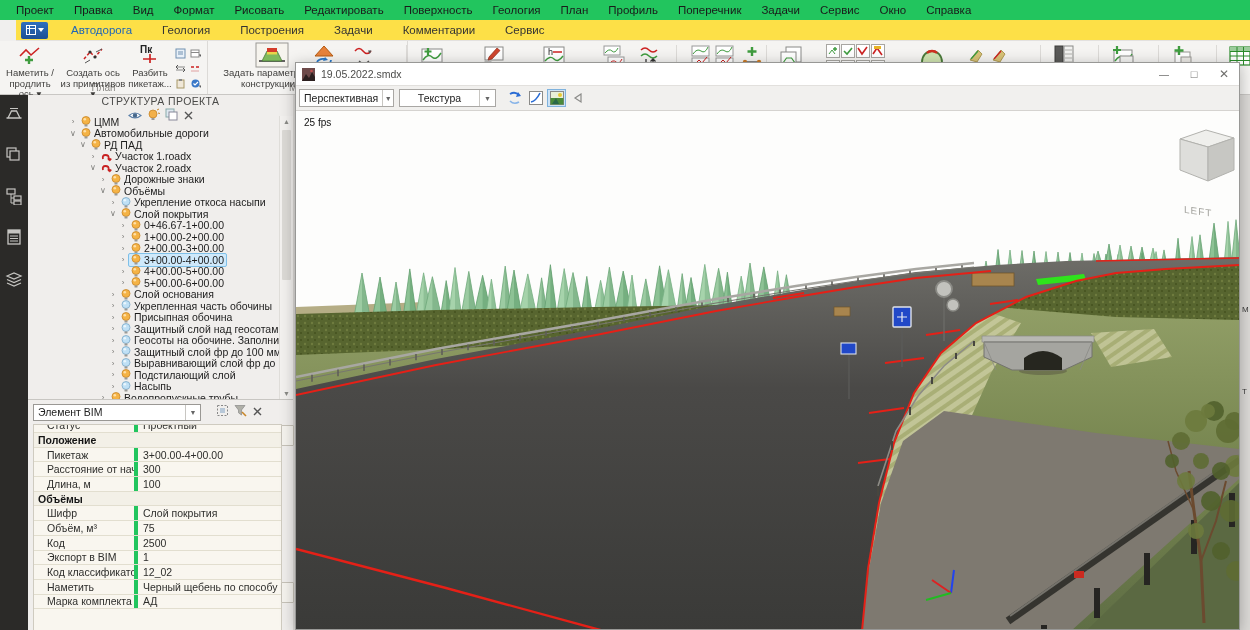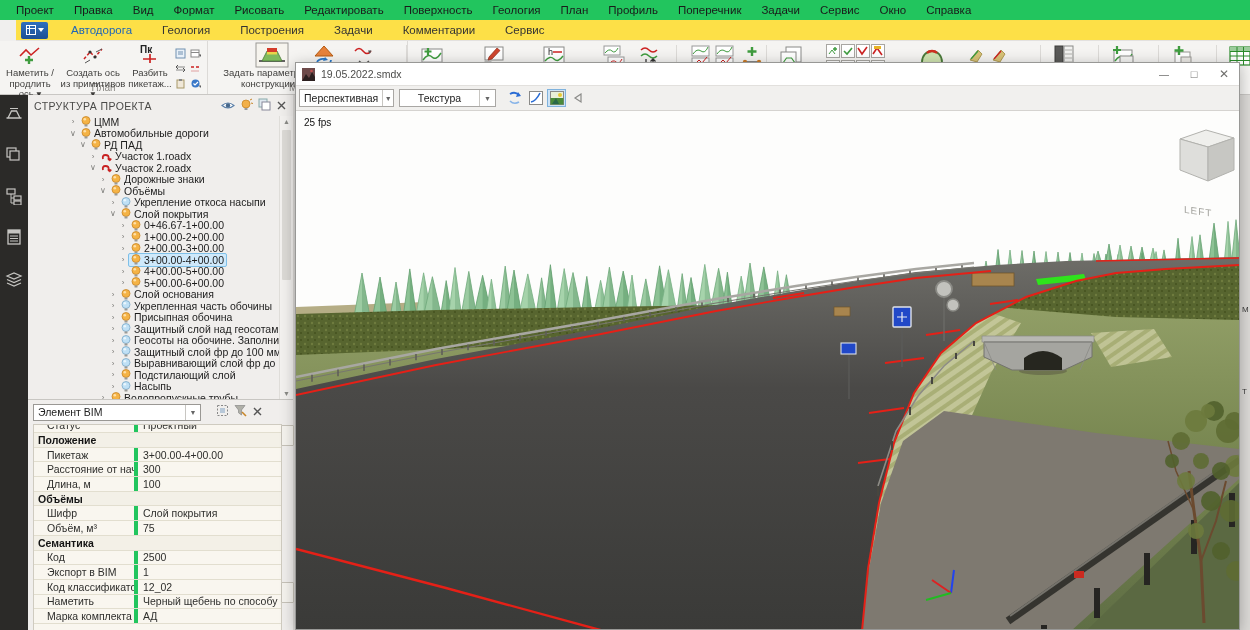--- a/index.html
+++ b/index.html
@@ -24,21 +24,21 @@
   .minigrid{position:absolute;display:grid;grid-template-columns:13px 13px;grid-auto-rows:13px;gap:2px;}
   .ribtn{position:absolute;top:3px;}
   .rsep{position:absolute;top:4px;width:1px;height:45px;background:#dcdad7;}
   
   .dock{position:absolute;left:0;top:95px;width:28px;height:535px;background:#2b2a28;display:flex;flex-direction:column;align-items:center;padding-top:10px;box-sizing:border-box;gap:19px;}
   
   .workbg{position:absolute;left:293px;top:95px;width:957px;height:535px;background:#dcdad7;}
   .sliver-mark{position:absolute;font-size:8px;color:#3a3a3a;}
   
   .treepanel{position:absolute;left:28px;top:95px;width:265px;height:305px;background:#f0eeec;border-bottom:1px solid #c8c6c2;box-sizing:border-box;}
-  .phead{height:21px;display:flex;align-items:center;padding:0 6px;}
+  .phead{height:21px;display:flex;align-items:center;padding:0 6px;flex-direction:column;}
   .phead .ttl{font-size:10.5px;color:#4a4a48;letter-spacing:.4px;flex:1;}
   .phicons{display:flex;gap:5px;align-items:center;}
   .treebody{position:absolute;left:0;top:21px;right:13px;bottom:0;overflow:hidden;}
   .trow{height:11.5px;display:flex;align-items:center;white-space:nowrap;font-size:10.5px;color:#1c1c1c;}
   .trow .exp{width:10px;font-size:8px;color:#7b7b78;text-align:center;flex:none;}
   .trow .nico{flex:none;margin-right:3px;display:flex;align-items:center;}
   .trow .lblwrap{display:flex;align-items:center;padding:0 3px;border-radius:2px;}
   .trow .lblwrap.sel{background:#cfe9fb;border:1px solid #7fc0e8;padding:0 2px;}
   .vscroll{position:absolute;right:0;top:21px;width:13px;bottom:0;background:#f3f1ef;border-left:1px solid #e0deda;}
   .vscroll .arr{position:absolute;left:0;right:0;text-align:center;font-size:7px;color:#8a8a86;}
@@ -778,23 +778,20 @@
       <div class="prow group">
         <span class="pg">Объёмы</span>
       </div>
       <div class="prow">
         <span class="pl">Шифр</span>
         <span class="pv">Слой покрытия</span>
       </div>
       <div class="prow">
         <span class="pl">Объём, м³</span>
         <span class="pv">75</span>
-      </div>
-      <div class="prow group">
-        <span class="pg">Семантика</span>
       </div>
       <div class="prow">
         <span class="pl">Код</span>
         <span class="pv">2500</span>
       </div>
       <div class="prow">
         <span class="pl">Экспорт в BIM</span>
         <span class="pv">1</span>
       </div>
       <div class="prow">

